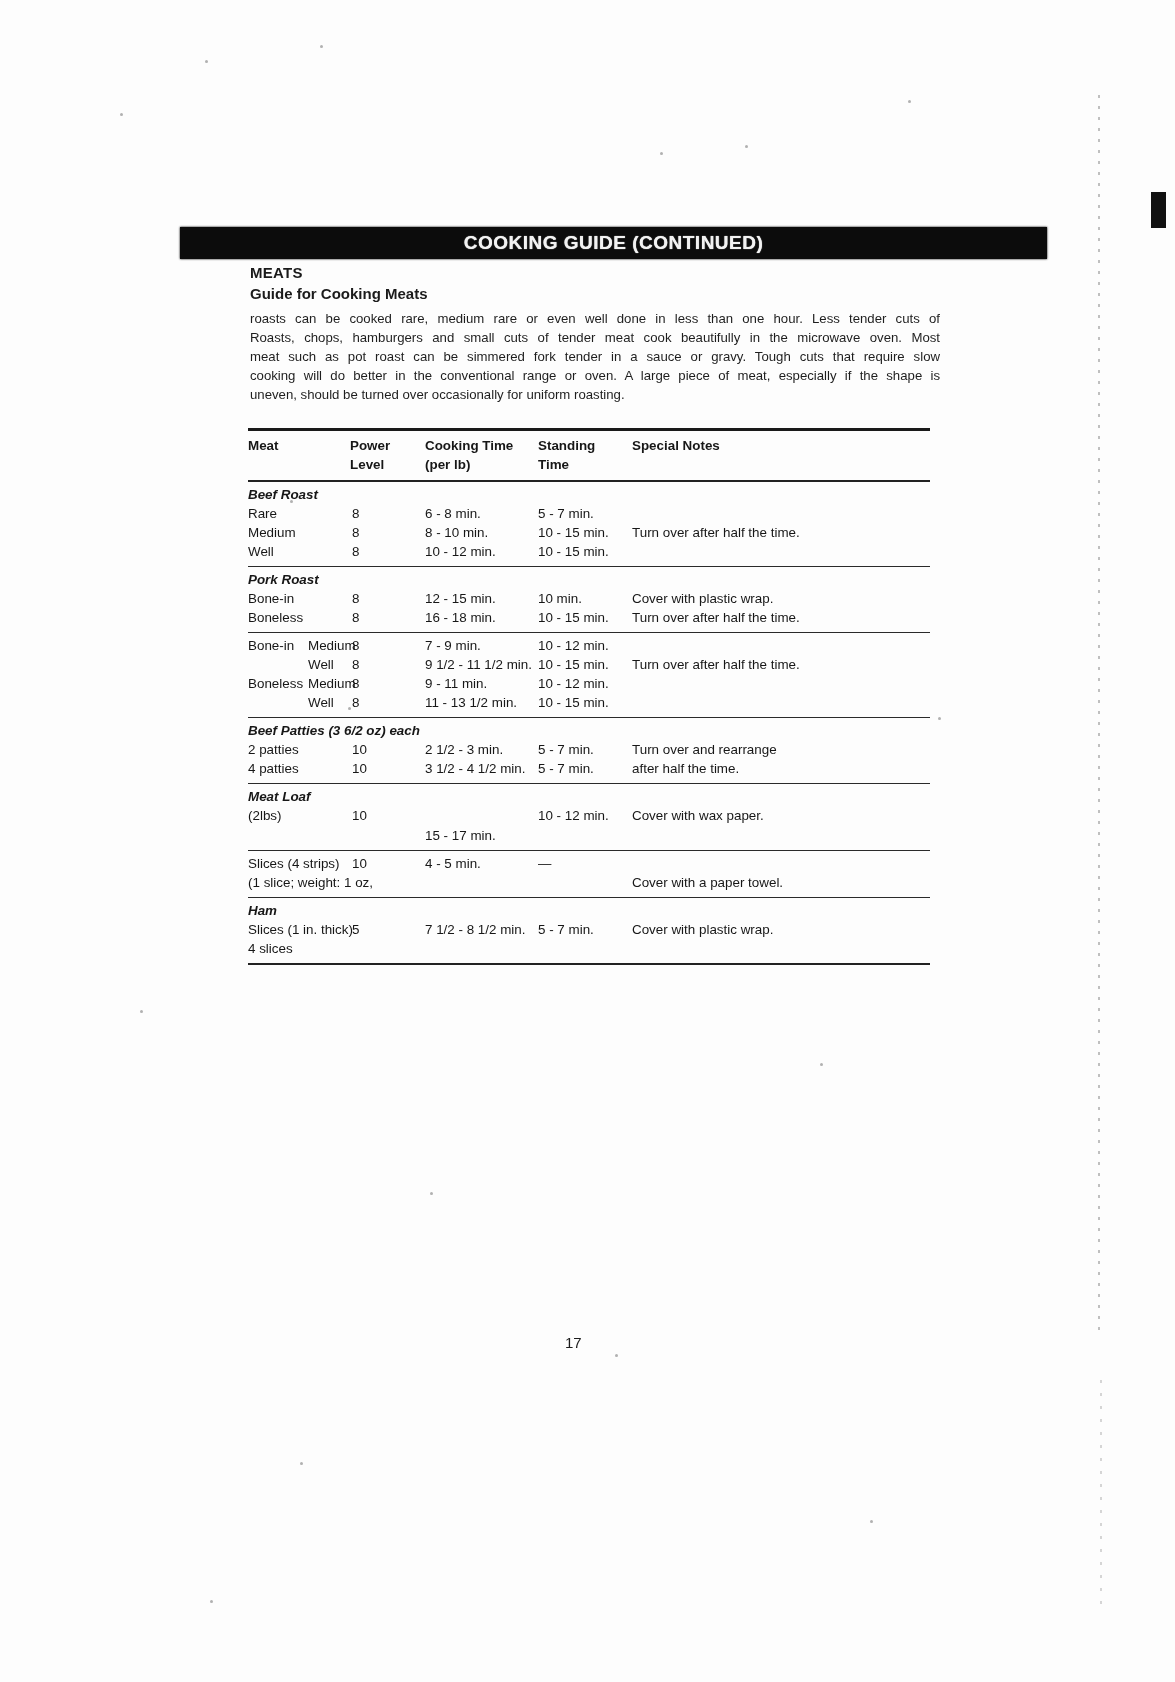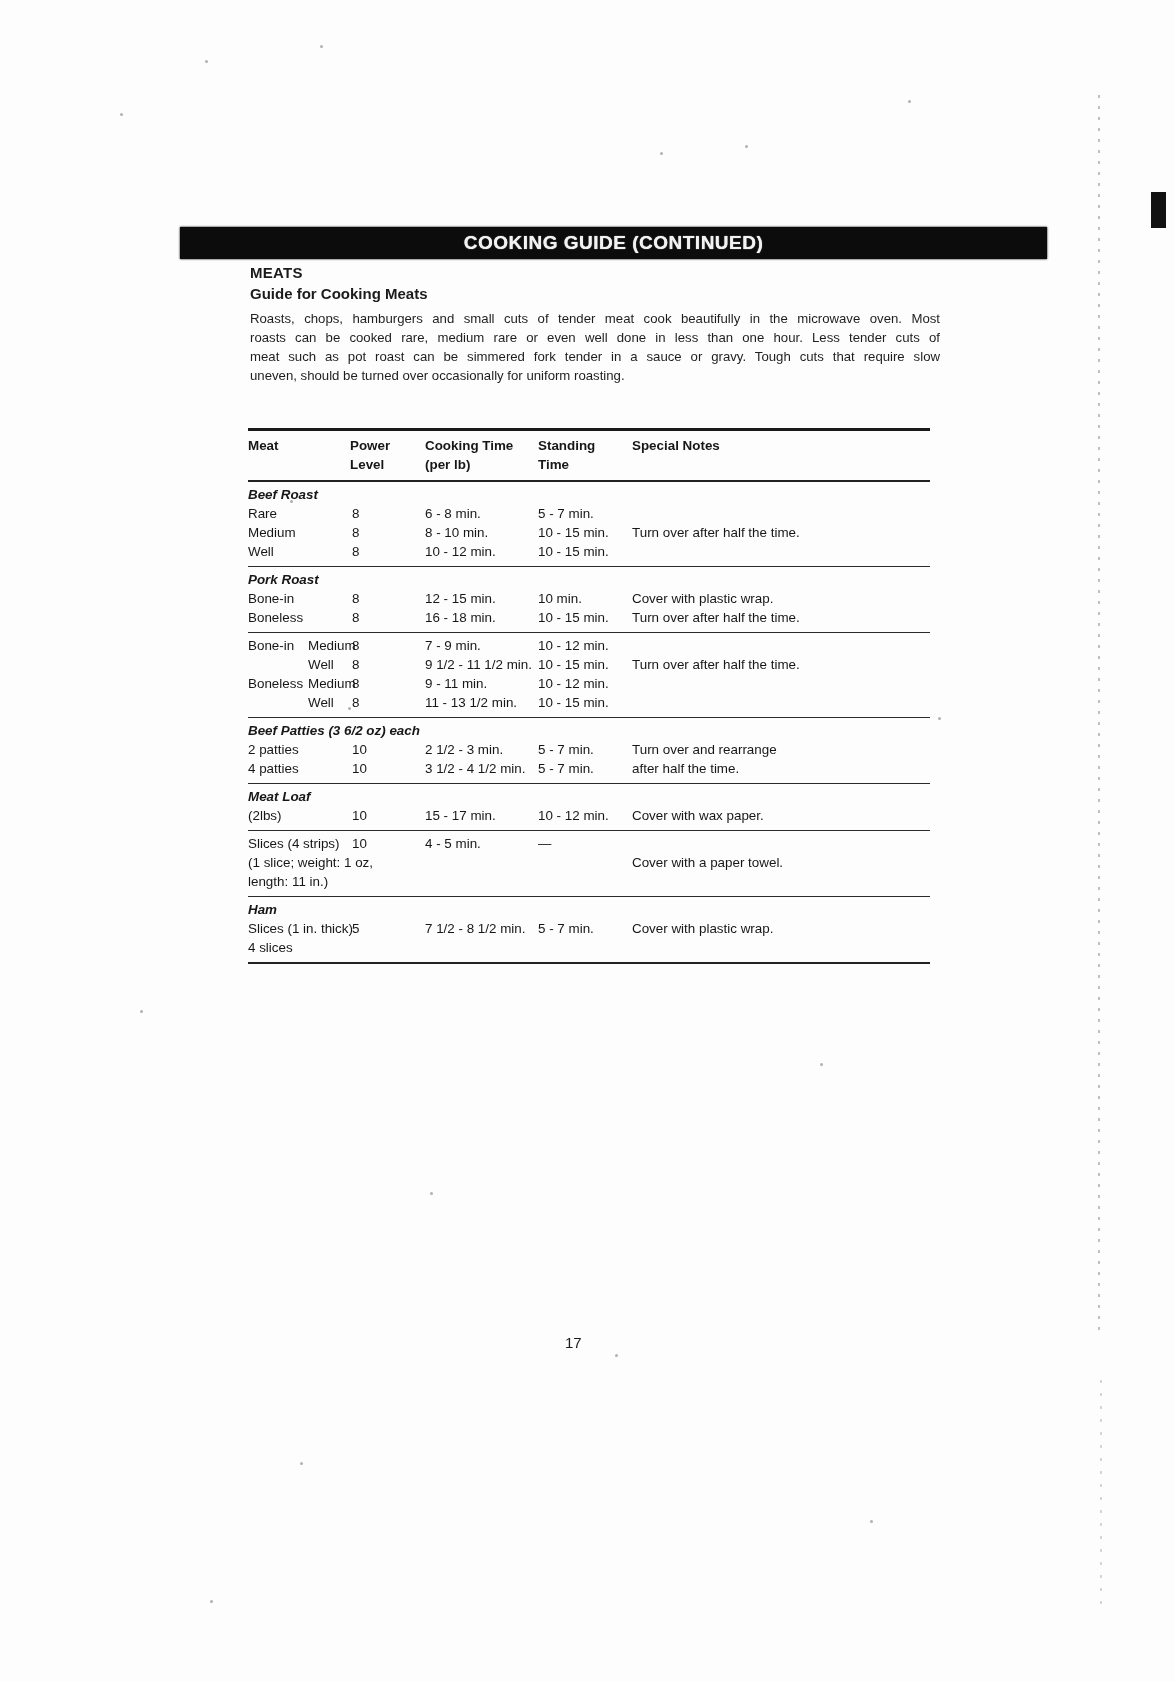--- a/index.html
+++ b/index.html
@@ -68,23 +68,24 @@
   <div class="edge-bar"></div>
   <div class="binding-dots"></div>
   <div class="binding-dots2"></div>
 
   <div class="banner">COOKING GUIDE (CONTINUED)</div>
 
   <div class="heading-block">
     <div class="h-meats">MEATS</div>
     <div class="h-guide">Guide for Cooking Meats</div>
     <div class="intro" id="intro">
+        <div class="jline">roasts can be cooked rare, medium rare or even well done in less than one hour. Less tender cuts of</div>
         <div class="jline">Roasts, chops, hamburgers and small cuts of tender meat cook beautifully in the microwave oven. Most</div>
-        <div class="jline">roasts can be cooked rare, medium rare or even well done in less than one hour. Less tender cuts of</div>
         <div class="jline">meat such as pot roast can be simmered fork tender in a sauce or gravy. Tough cuts that require slow</div>
+        <div class="jline">cooking will do better in the conventional range or oven. A large piece of meat, especially if the shape is</div>
         <div class="lline">uneven, should be turned over occasionally for uniform roasting.</div>
       </div>
   </div>
 
   <div class="meat-table">
     <div class="rule-heavy"></div>
     <div class="t-head">
       <span class="hcell hc-meat">
         <span>Meat</span><br><span></span>
       </span>
@@ -205,47 +206,40 @@
           </div>
         </div>
         <div class="rule-thin"></div>
         <div class="t-section">
           <div class="t-row t-title">
             <span class="ttl">Meat Loaf</span>
           </div>
           <div class="t-row">
             <span class="c-meat span2">(2lbs)</span>
             <span class="c-pow" style="grid-column: 3;">10</span>
-            <span class="c-cook" style="grid-column: 4;">15 - 17 min.</span>
+            <span class="c-cook" style="grid-column: 4; margin-top: 20px;">15 - 17 min.</span>
             <span class="c-stand" style="grid-column: 5;">10 - 12 min.</span>
             <span class="c-notes" style="grid-column: 6;">Cover with wax paper.</span>
           </div>
         </div>
         <div class="rule-thin"></div>
         <div class="t-section">
           <div class="t-row">
             <span class="c-meat span2">Slices (4 strips)</span>
             <span class="c-pow" style="grid-column: 3;">10</span>
             <span class="c-cook" style="grid-column: 4;">4 - 5 min.</span>
             <span class="c-stand" style="grid-column: 5;">—</span>
             <span class="c-notes" style="grid-column: 6;"></span>
           </div>
           <div class="t-row">
             <span class="c-meat span2">(1 slice; weight: 1 oz,</span>
             <span class="c-pow" style="grid-column: 3;"></span>
             <span class="c-cook" style="grid-column: 4;"></span>
             <span class="c-stand" style="grid-column: 5;"></span>
             <span class="c-notes" style="grid-column: 6;">Cover with a paper towel.</span>
-          </div>
-          <div class="t-row">
-            <span class="c-meat span2">length: 11 in.)</span>
-            <span class="c-pow" style="grid-column: 3;"></span>
-            <span class="c-cook" style="grid-column: 4;"></span>
-            <span class="c-stand" style="grid-column: 5;"></span>
-            <span class="c-notes" style="grid-column: 6;"></span>
           </div>
         </div>
         <div class="rule-thin"></div>
         <div class="t-section">
           <div class="t-row t-title">
             <span class="ttl">Ham</span>
           </div>
           <div class="t-row">
             <span class="c-meat span2">Slices (1 in. thick)</span>
             <span class="c-pow" style="grid-column: 3;">5</span>

